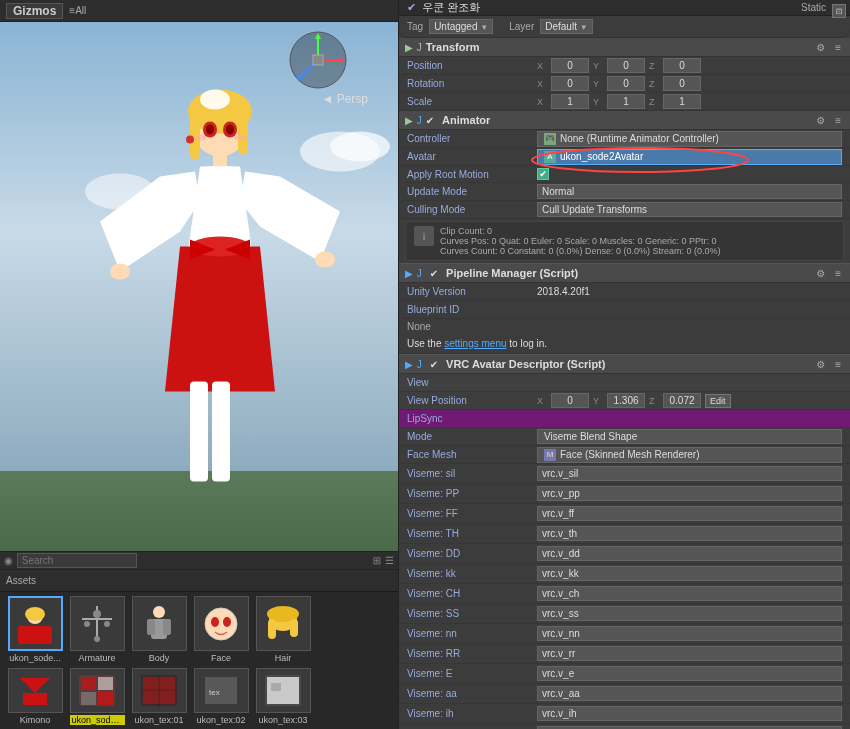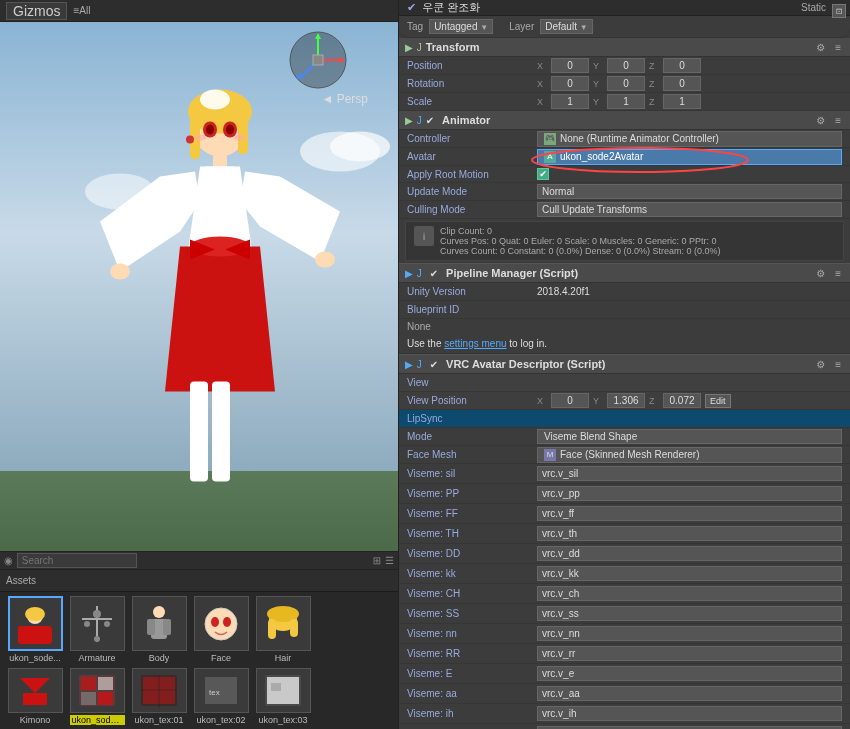--- a/index.html
+++ b/index.html
@@ -29,22 +29,23 @@
       align-items: center;
       padding: 0 6px;
       gap: 6px;
       border-bottom: 1px solid #222;
     }
     .scene-toolbar-btn {
       background: #3a3a3a;
       border: 1px solid #555;
       color: #ccc;
       padding: 0 6px;
-      font-size: 14px;
-      cursor: pointer;
+      font-size: 12px;
+      cursor: pointer;
+      font-weight: bold;
     }
     .scene-toolbar-label {
       font-size: 10px;
       color: #aaa;
     }
 
     .scene-view {
       flex: 1;
       position: relative;
       background: linear-gradient(180deg, #8ab4d4 0%, #c8dae8 40%, #7a9cb0 100%);
@@ -875,21 +876,21 @@
           <div class="coord-val">1.306</div>
         </div>
         <div class="coord-group">
           <span class="coord-label">Z</span>
           <div class="coord-val">0.072</div>
         </div>
         <button style="background:#555;border:1px solid #777;color:#ddd;font-size:9px;padding:1px 4px;cursor:pointer;">Edit</button>
       </div>
     </div>
 
-    <div class="prop-row" style="background:#0c4a6e;">
+    <div class="prop-row" style="background:#701a75;">
       <span class="prop-label">LipSync</span>
     </div>
 
     <div class="prop-row">
       <span class="prop-label">Mode</span>
       <div class="prop-value-dropdown">Viseme Blend Shape</div>
     </div>
 
     <div class="prop-row">
       <span class="prop-label">Face Mesh</span>

